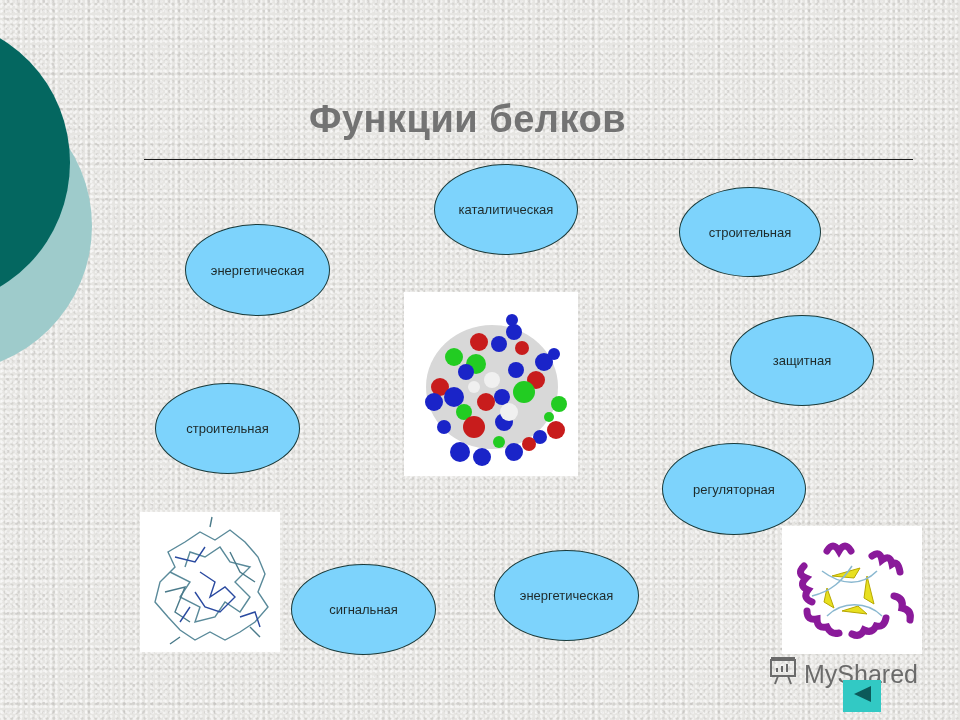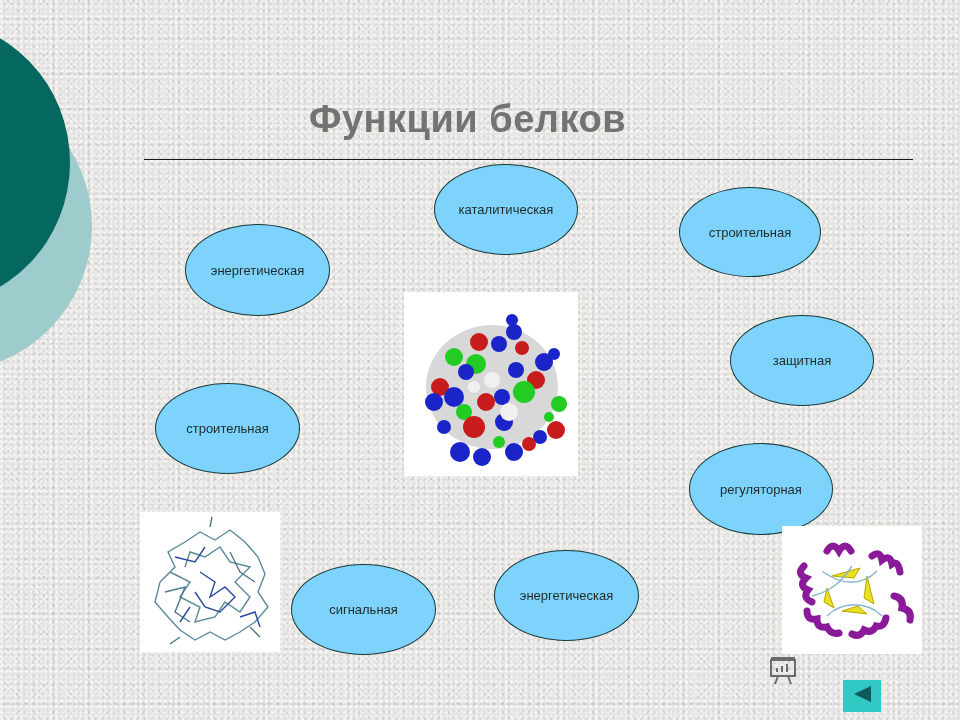--- a/index.html
+++ b/index.html
@@ -75,21 +75,21 @@
 </div>
 <div class="oval" style="left:185px;top:224px;width:145px;height:92px;">
   <span>энергетическая</span>
 </div>
 <div class="oval" style="left:730px;top:315px;width:144px;height:91px;">
   <span>защитная</span>
 </div>
 <div class="oval" style="left:155px;top:383px;width:145px;height:91px;">
   <span>строительная</span>
 </div>
-<div class="oval" style="left:689px;top:443px;width:144px;height:92px;">
+<div class="oval" style="left:662px;top:443px;width:144px;height:92px;">
   <span>регуляторная</span>
 </div>
 <div class="oval" style="left:291px;top:564px;width:145px;height:91px;">
   <span>сигнальная</span>
 </div>
 <div class="oval" style="left:494px;top:550px;width:145px;height:91px;">
   <span>энергетическая</span>
 </div>
 
 <div class="photo" style="left:404px;top:292px;width:174px;height:184px;">
@@ -171,20 +171,21 @@
     <svg width="30" height="30" viewBox="0 0 30 30" fill="none" stroke="#555" stroke-width="2">
       <rect x="3" y="4" width="24" height="16"></rect>
       <line x1="3" y1="2" x2="27" y2="2"></line>
       <line x1="9" y1="16" x2="9" y2="12"></line>
       <line x1="14" y1="16" x2="14" y2="10"></line>
       <line x1="19" y1="16" x2="19" y2="8"></line>
       <line x1="10" y1="20" x2="7" y2="28"></line>
       <line x1="20" y1="20" x2="23" y2="28"></line>
     </svg>
   </span>
+  <span>MyShared</span>
 </div>
 
 <div class="nav-back">
   <span>
     <svg width="22" height="20" viewBox="0 0 22 20">
         <polygon points="20,2 20,18 3,10" fill="#0c5a5a"></polygon>
       </svg>
   </span>
 </div>
 

